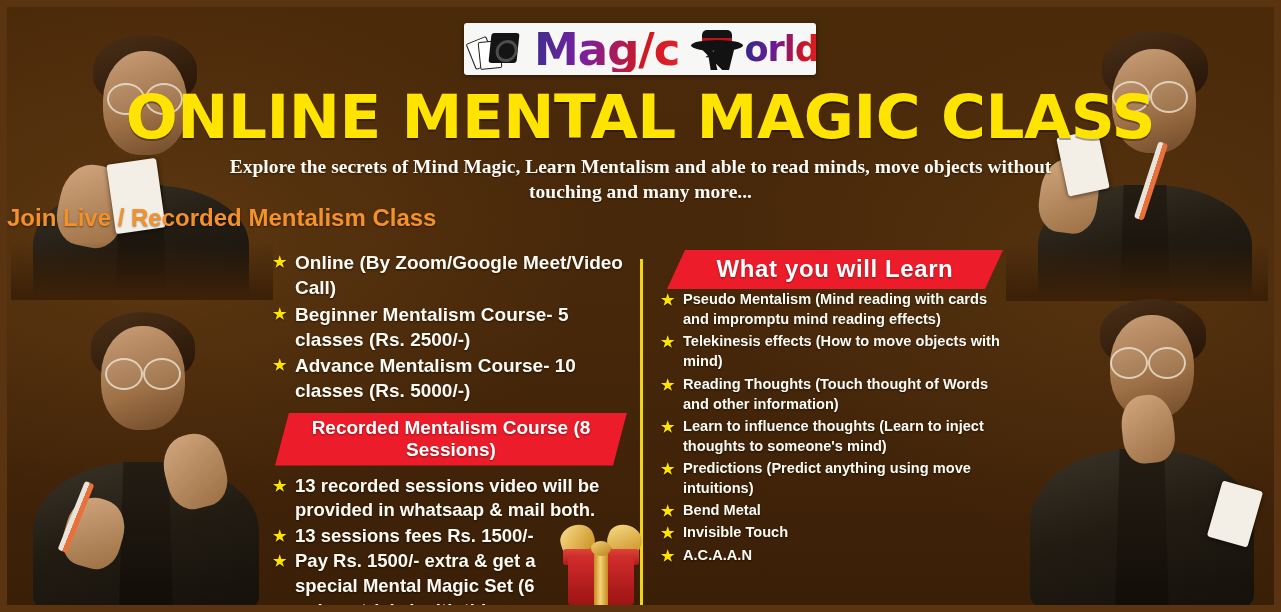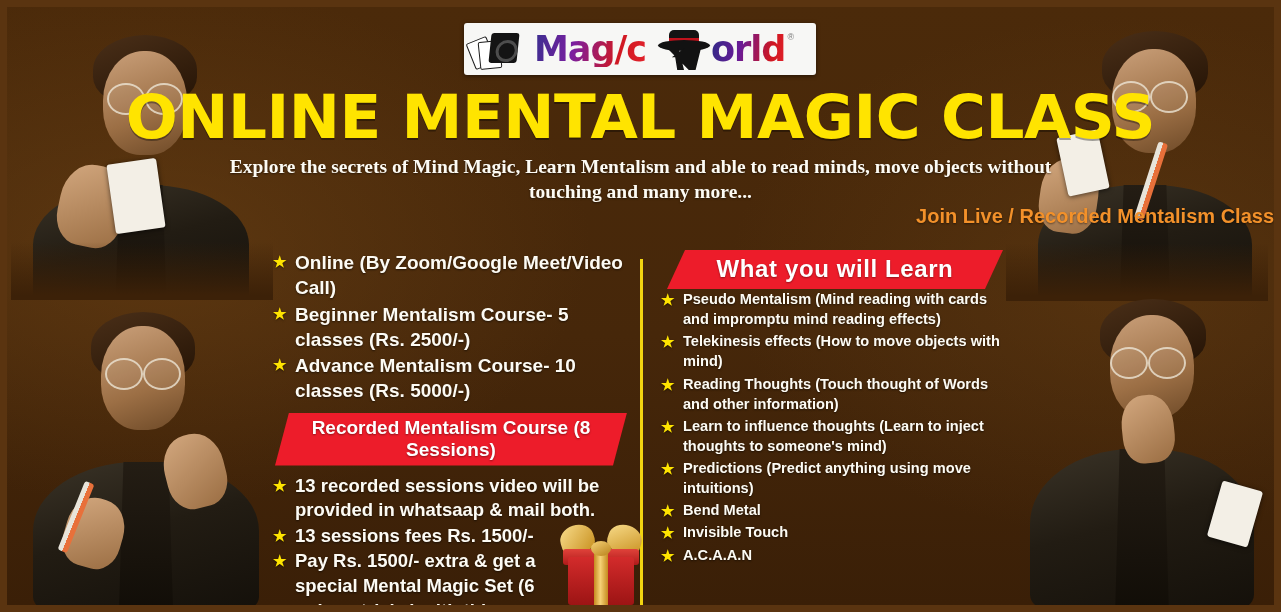--- a/index.html
+++ b/index.html
@@ -77,21 +77,21 @@
     content:"";position:absolute;left:6px;top:7px;width:16px;height:16px;
     border:3px solid #4d4d4d;border-radius:50%;
   }
   .logo-cam .card1,.logo-cam .card2{
     position:absolute;background:#fff;border:1.6px solid #1c1c1c;border-radius:2px;
   }
   .logo-cam .card1{left:0;top:10px;width:20px;height:26px;transform:rotate(-22deg);}
   .logo-cam .card2{left:9px;top:12px;width:20px;height:26px;transform:rotate(-6deg);}
   .logo-word{font-weight:bold;letter-spacing:-1px;line-height:1;}
   .logo-magic{
-    font-size:35px;font-family:"DejaVu Sans",sans-serif;font-weight:bold;
+    font-size:45px;font-family:"DejaVu Sans",sans-serif;font-weight:bold;
     background:linear-gradient(100deg,#3a2f8f 0%,#7a1fa0 35%,#d01822 75%,#e2232b 100%);
     -webkit-background-clip:text;background-clip:text;color:transparent;
     margin-left:2px;
   }
   .logo-hat{
     position:relative;width:52px;height:42px;margin:0 1px 0 12px;flex:none;
   }
   .logo-hat .brim{
     position:absolute;left:0;top:12px;width:52px;height:11px;background:#121212;
     border-radius:50%;
@@ -124,22 +124,22 @@
     transform:scaleX(1.02);
     text-shadow:0 2px 0 rgba(0,0,0,.35);
   }
   .subline{
     position:absolute;left:210px;right:210px;top:148px;text-align:center;
     color:#fdfbf4;font-weight:bold;font-size:19.5px;line-height:1.28;
     text-shadow:0 1px 2px rgba(0,0,0,.5);
     font-family:Liberation Serif, serif;
   }
   .joinline{
-    position:absolute;left:0;right:0;top:199px;text-align:right;
-    color:#f3912a;font-weight:bold;font-size:20px;line-height:1;
+    position:absolute;left:0;right:12px;top:199px;text-align:left;
+    color:#f3912a;font-weight:bold;font-size:24px;line-height:1;
     text-shadow:0 1px 2px rgba(0,0,0,.45);
   }
 
   
   .col-left{position:absolute;left:262px;top:243px;width:360px;}
   .col-right{position:absolute;left:650px;top:243px;width:368px;}
   .divider{
     position:absolute;left:633px;top:252px;width:3px;height:352px;background:#f2d411;
   }
 

